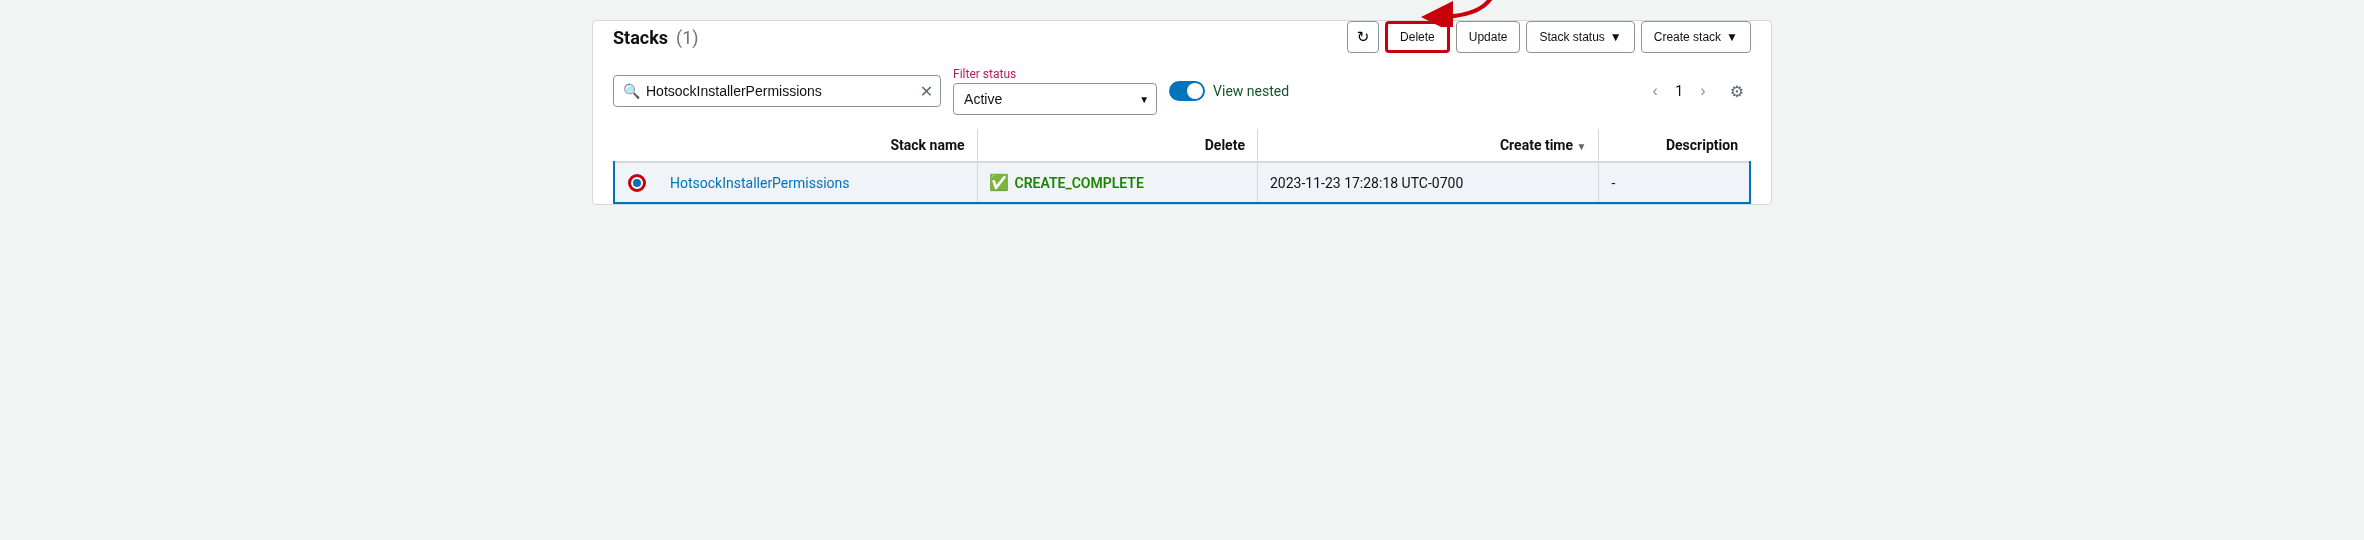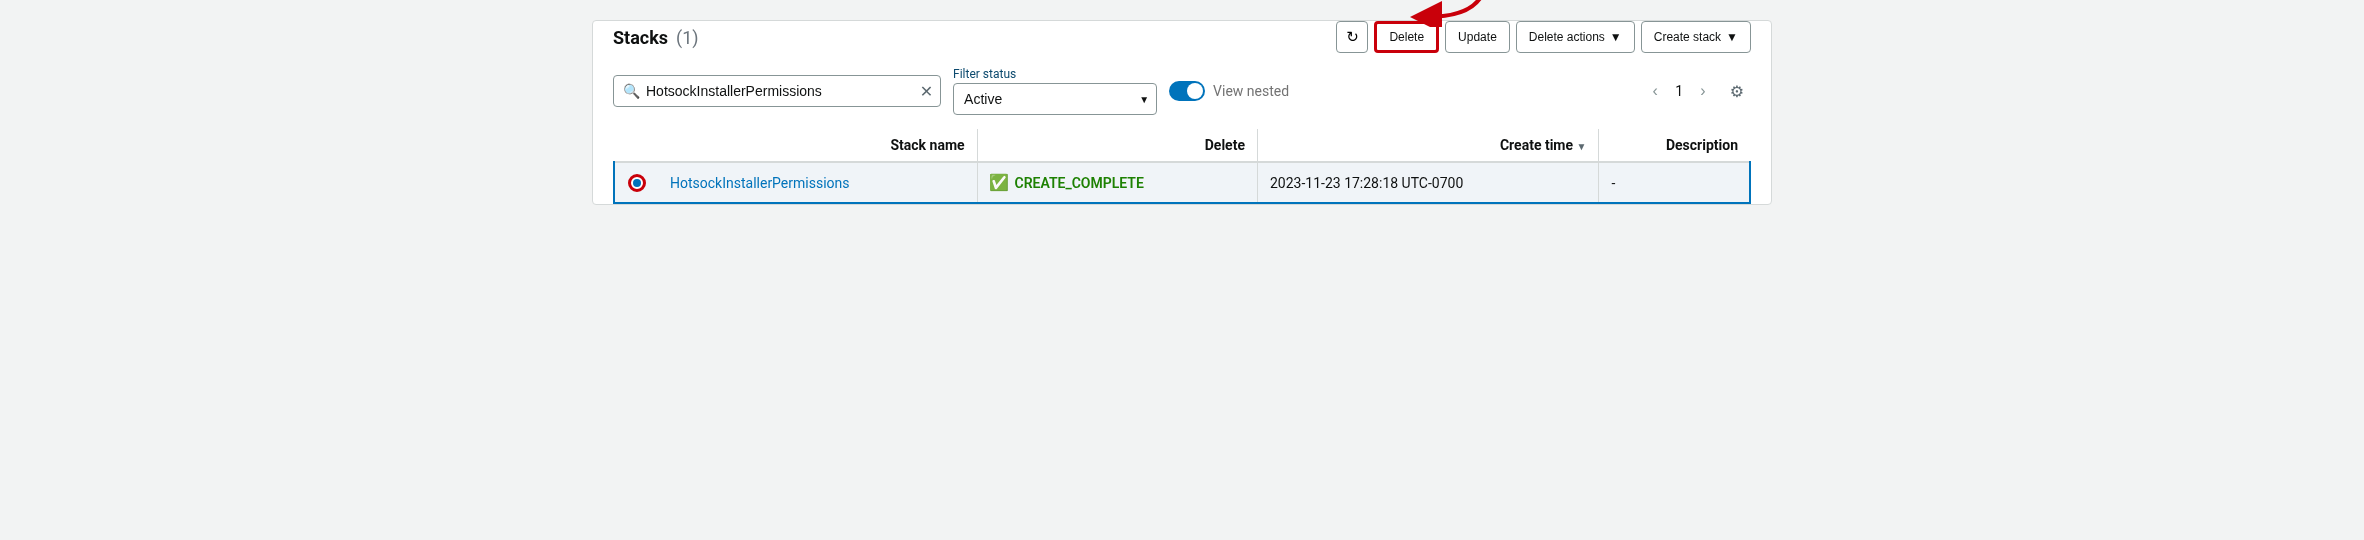--- a/index.html
+++ b/index.html
@@ -102,21 +102,21 @@
       color: #5c6970;
       font-size: 16px;
     }
     .filter-status-group {
       display: flex;
       flex-direction: column;
       gap: 2px;
     }
     .filter-status-label {
       font-size: 12px;
-      color: #0c4a6e;
+      color: #be185d;
     }
     .select-wrapper {
       position: relative;
       display: flex;
       align-items: flex-end;
       border-radius: 8px;
     }
     .status-select {
       height: 32px;
       border: 1px solid #879596;
@@ -136,21 +136,21 @@
       transform: translateY(-50%);
       pointer-events: none;
       font-size: 10px;
       color: #0f1111;
     }
     .view-nested {
       display: flex;
       align-items: center;
       gap: 8px;
       font-size: 14px;
-      color: #737373;
+      color: #14532d;
     }
     .toggle {
       width: 36px;
       height: 20px;
       background: #0073bb;
       border-radius: 10px;
       position: relative;
       cursor: pointer;
     }
     .toggle-knob {
@@ -297,21 +297,21 @@
           <path d="M 80 10 Q 80 50 20 50" stroke="#c9000a" stroke-width="4" fill="none" marker-end="url(#arrowhead)"></path>
         </svg>
       </div>
 
       <div class="btn-icon" title="Refresh">
         <span>↻</span>
       </div>
       <button class="btn btn-delete">Delete</button>
       <button class="btn">Update</button>
       <button class="btn">
-        <span>Delete actions</span>
+        <span>Stack status</span>
         <span>▼</span>
       </button>
       <button class="btn">
         <span>Create stack</span>
         <span>▼</span>
       </button>
     </div>
   </div>
 
   <div class="filter-row">

